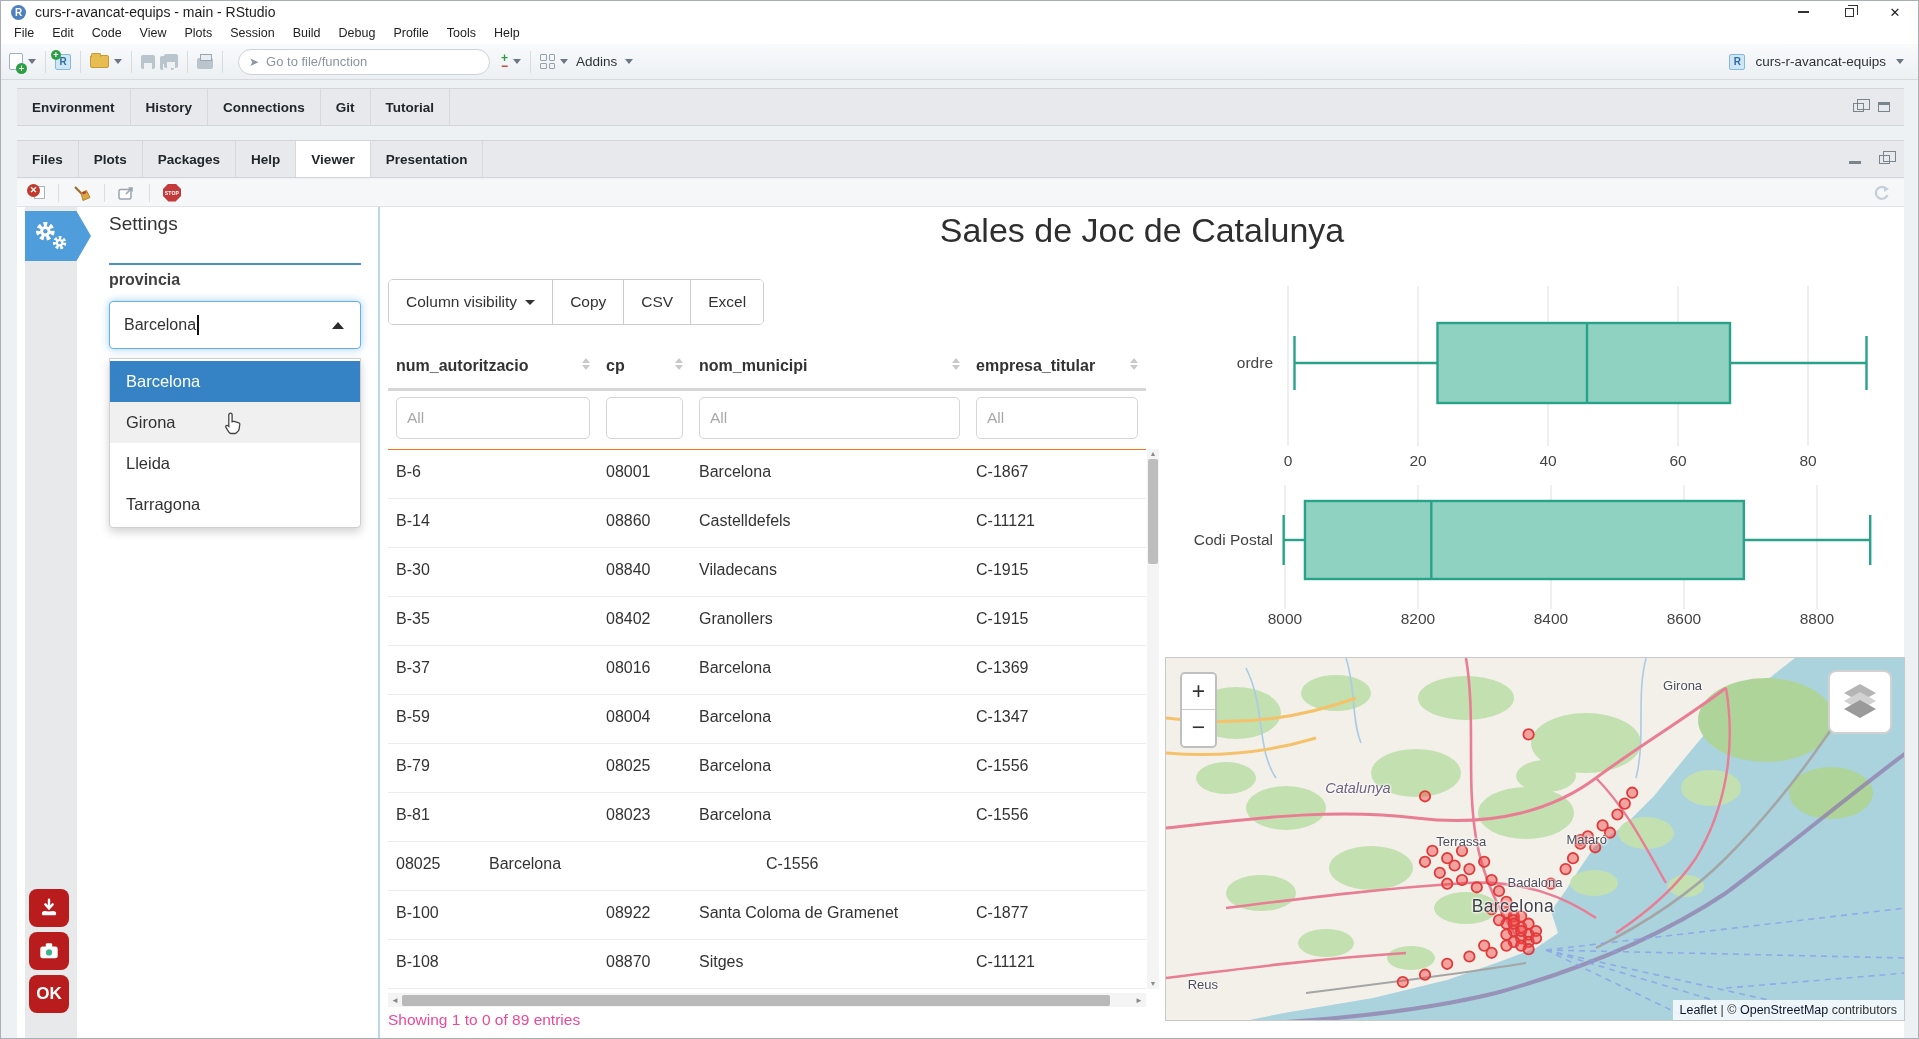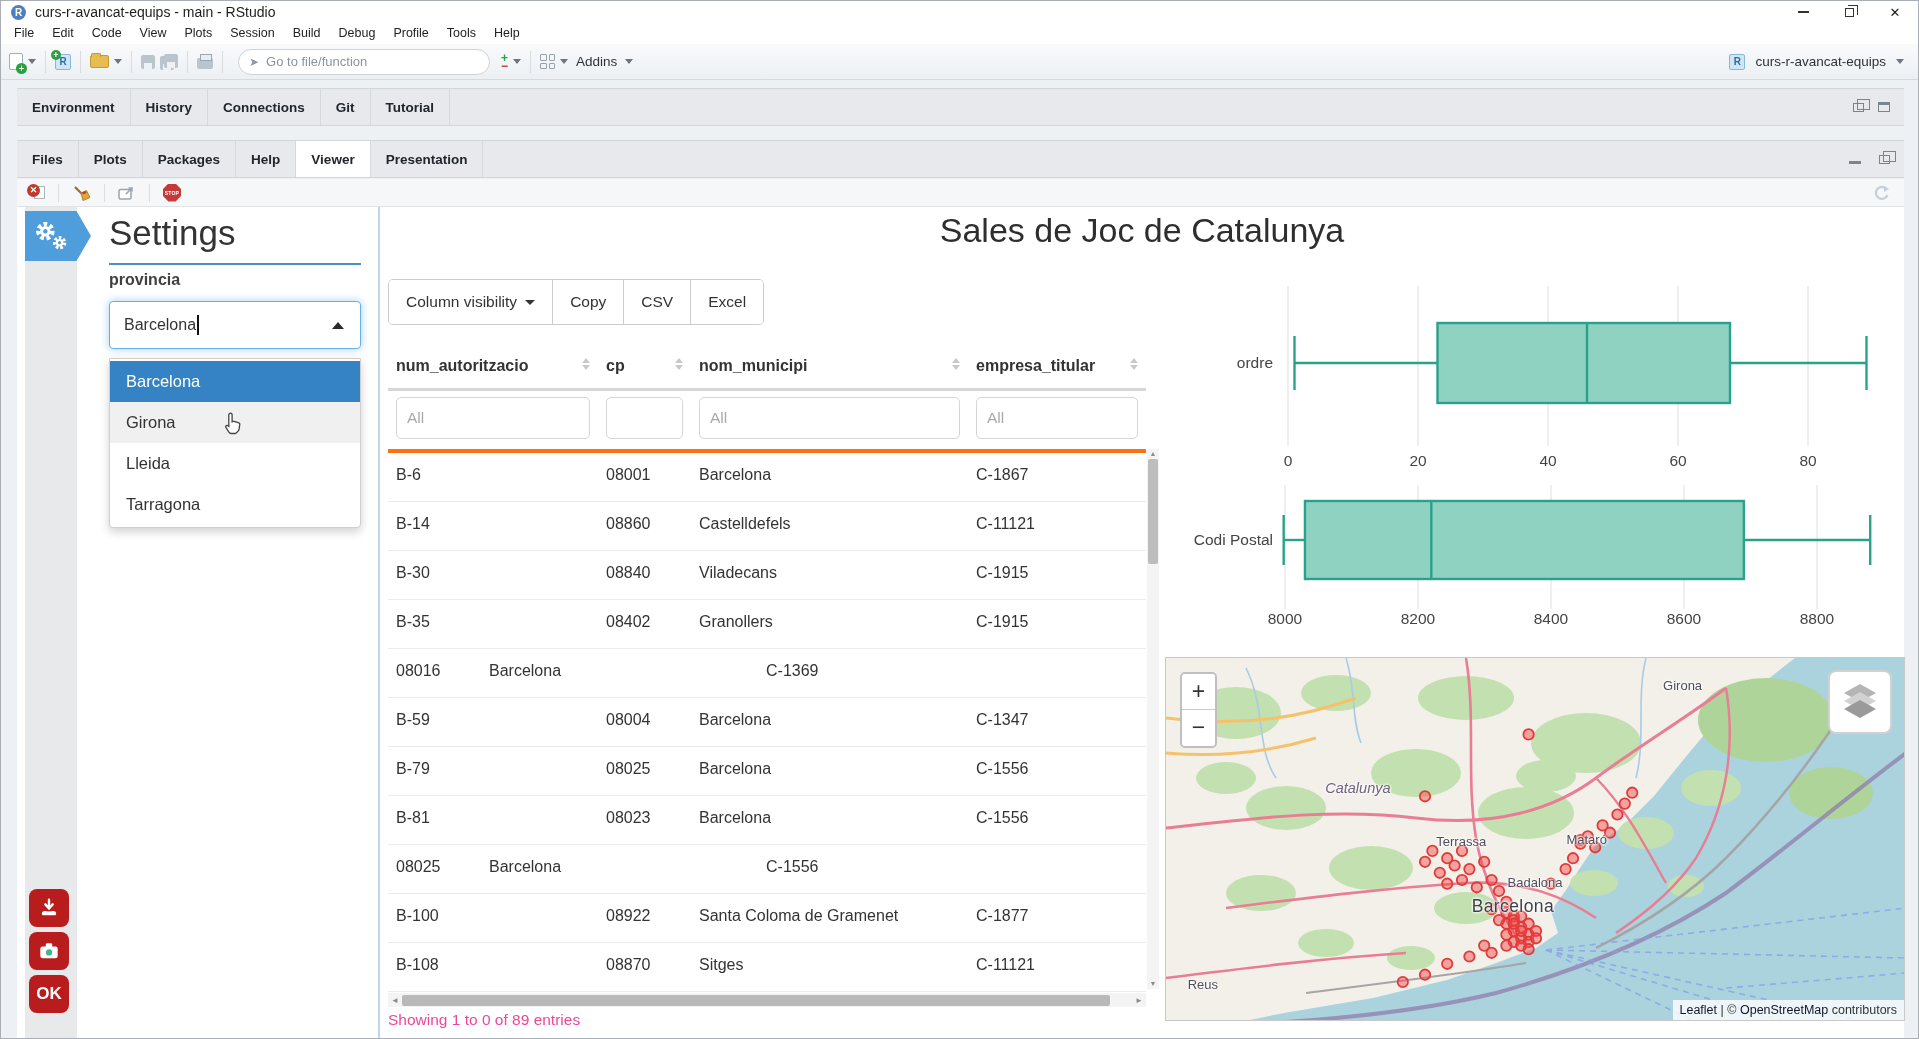--- a/index.html
+++ b/index.html
@@ -88,21 +88,21 @@
   .vt-stop { width:18px; height:18px; background:#c43a3a; color:#fff; font-size:5px; font-weight:bold;
              display:flex; align-items:center; justify-content:center; letter-spacing:.2px;
              clip-path:polygon(30% 0,70% 0,100% 30%,100% 70%,70% 100%,30% 100%,0 70%,0 30%); }
   .vt-refresh { margin-left:auto; margin-right:14px; }
 
   
   .app { position:absolute; left:16px; top:206px; width:1887px; height:833px; background:#fff; }
   .strip { position:absolute; left:8px; top:0; width:52px; height:100%; background:#e7e9ea; }
   .gear-tab { position:absolute; left:8px; top:4px; width:66px; height:50px; background:#4f9dda;
               clip-path:polygon(0 0,78% 0,100% 50%,78% 100%,0 100%); display:flex; align-items:center; padding-left:6px; }
-  .side-title { position:absolute; left:92px; top:6px; font-size:35px; color:#333; }
+  .side-title { position:absolute; left:92px; top:6px; font-size:19px; color:#333; }
   .side-hr { position:absolute; left:92px; top:56px; width:252px; height:2px; background:#4a90c4; }
   .side-label { position:absolute; left:92px; top:64px; font-size:16px; font-weight:bold; color:#404040; }
   .select-box { position:absolute; left:92px; top:94px; width:252px; height:48px; background:#fff;
                 border:1.5px solid #66afe9; border-radius:4px; box-shadow:0 0 8px rgba(102,175,233,.6);
                 display:flex; align-items:center; padding-left:14px; font-size:16px; color:#333; }
   .text-cursor { display:inline-block; width:1.5px; height:20px; background:#111; margin-left:1px; }
   .caret-up { position:absolute; right:16px; top:20px; width:0; height:0;
               border-left:6px solid transparent; border-right:6px solid transparent; border-bottom:7px solid #2b2b2b; }
   .dropdown { position:absolute; left:92px; top:151px; width:252px; background:#fff; border:1px solid #cfcfcf;
               border-radius:0 0 4px 4px; box-shadow:0 4px 10px rgba(0,0,0,.18); padding:2px 0; }
@@ -130,21 +130,21 @@
   .sort-icon .up { width:0; height:0; border-left:4.5px solid transparent; border-right:4.5px solid transparent;
                    border-bottom:5.5px solid #c9c9c9; }
   .sort-icon .dn { width:0; height:0; border-left:4.5px solid transparent; border-right:4.5px solid transparent;
                    border-top:5.5px solid #c9c9c9; }
   .dt-rule { position:absolute; left:8px; top:181px; width:758px; height:3px; background:#d6d6d6; }
   .dt-filters { position:absolute; left:8px; top:190px; width:758px; height:46px; display:flex; }
   .dt-filters .fcell { padding:0 8px; }
   .dt-filters input { width:100%; height:42px; border:1px solid #d5d5d5; border-radius:5px; padding-left:10px;
                       font-size:15.5px; color:#333; font-family:"Liberation Sans",sans-serif; outline:none; }
   .dt-filters input::placeholder { color:#a9a9a9; }
-  .dt-rows { position:absolute; left:8px; top:242px; width:758px; border-top:4px solid #f97316; }
+  .dt-rows { position:absolute; left:8px; top:242px; width:758px; border-top:1px solid #f97316; }
   .dt-row { display:flex; height:49px; border-bottom:1px solid #ececec; background:#fff; }
   .dt-td { font-size:16px; color:#333; padding:13px 6px 0 8px; white-space:nowrap; overflow:hidden; }
   .c0 { width:210px; } .c1 { width:93px; } .c2 { width:277px; } .c3 { width:178px; }
   .vscroll { position:absolute; left:767px; top:242px; width:12px; height:540px; background:#f4f4f4;
              display:flex; flex-direction:column; align-items:center; }
   .vscroll .arr { font-size:7px; color:#8a8a8a; line-height:10px; }
   .vscroll .thumb { width:10px; height:105px; background:#bdbdbd; border-radius:2px; }
   .vscroll .spacer { flex:1; }
   .hscroll { position:absolute; left:8px; top:786px; width:758px; height:14px; background:#f4f4f4;
              display:flex; align-items:center; }
@@ -425,20 +425,21 @@
           <div class="dt-td c2">Viladecans</div>
           <div class="dt-td c3">C-1915</div>
         </div>
         <div class="dt-row">
           <div class="dt-td c0">B-35</div>
           <div class="dt-td c1">08402</div>
           <div class="dt-td c2">Granollers</div>
           <div class="dt-td c3">C-1915</div>
         </div>
         <div class="dt-row">
+          <div class="dt-td c0">B-37</div>
           <div class="dt-td c1">08016</div>
           <div class="dt-td c2">Barcelona</div>
           <div class="dt-td c3">C-1369</div>
         </div>
         <div class="dt-row">
           <div class="dt-td c0">B-59</div>
           <div class="dt-td c1">08004</div>
           <div class="dt-td c2">Barcelona</div>
           <div class="dt-td c3">C-1347</div>
         </div>

